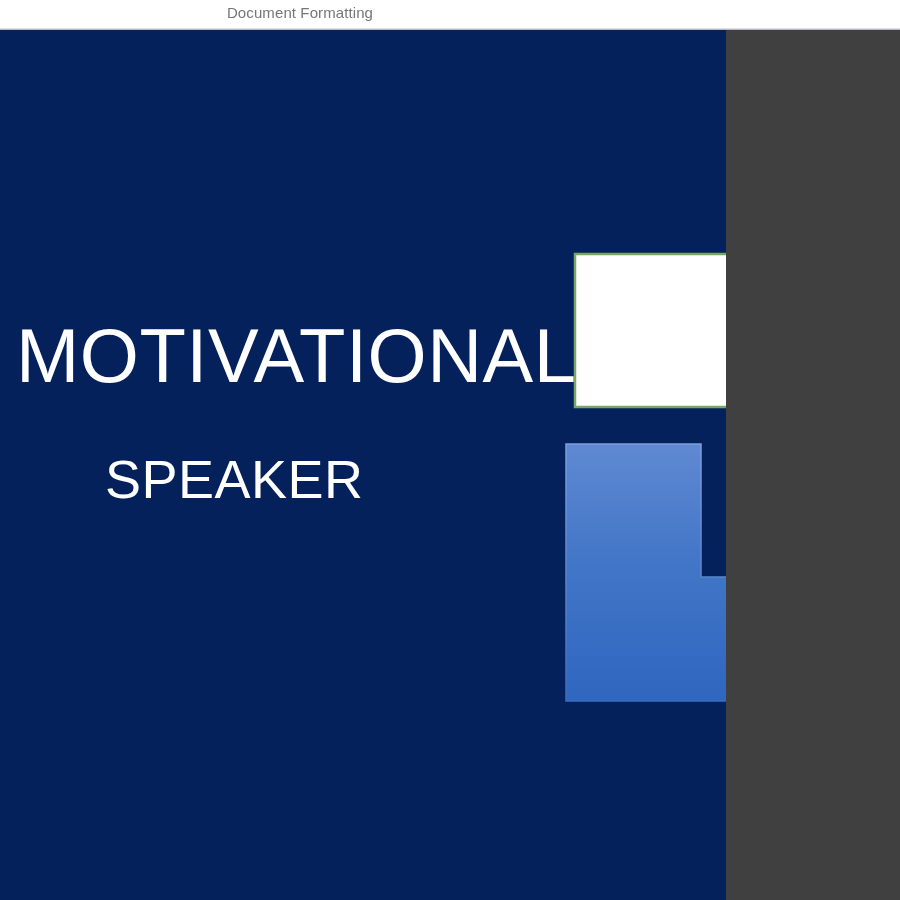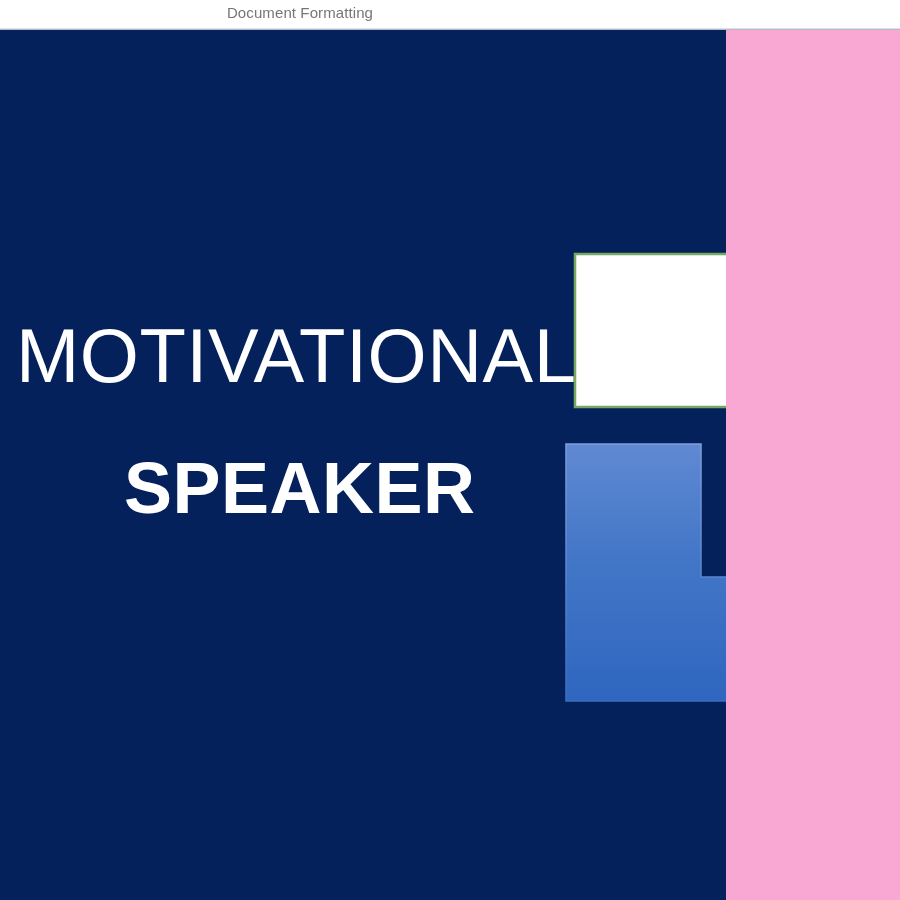--- a/index.html
+++ b/index.html
@@ -12,21 +12,21 @@
     width: 900px;
     height: 900px;
     overflow: hidden;
     font-family: "Liberation Sans", sans-serif;
   }
 
   #app {
     position: relative;
     width: 900px;
     height: 900px;
-    background: #f9a8d4;
+    background: #404040;
   }
 
   
   .titlebar {
     position: absolute;
     left: 0;
     top: 0;
     width: 900px;
     height: 28px;
     background: #ffffff;
@@ -85,25 +85,24 @@
     white-space: nowrap;
     line-height: 1;
   }
   .headline-line.line1 {
     left: 16px;
     top: 288px;
     font-size: 76px;
     letter-spacing: 0.5px;
   }
   .headline-line.line2 {
-    left: 124px;
+    left: 105px;
     top: 422px;
-    font-size: 72px;
+    font-size: 54px;
     letter-spacing: 0.5px;
-    font-weight: bold;
   }
 
   
   .shape {
     position: absolute;
   }
   .shape svg {
     display: block;
   }
 

